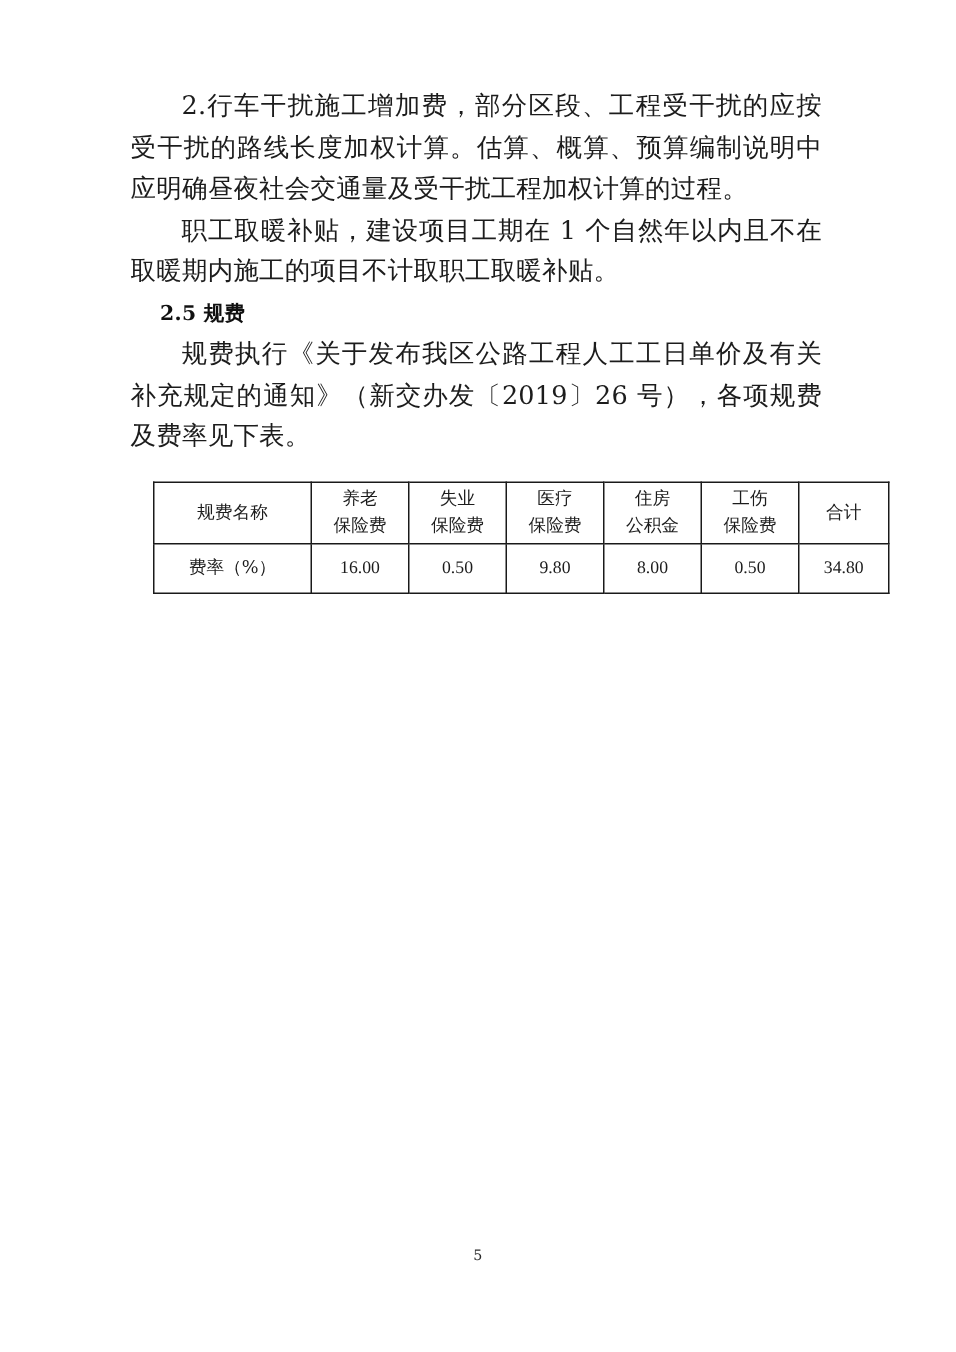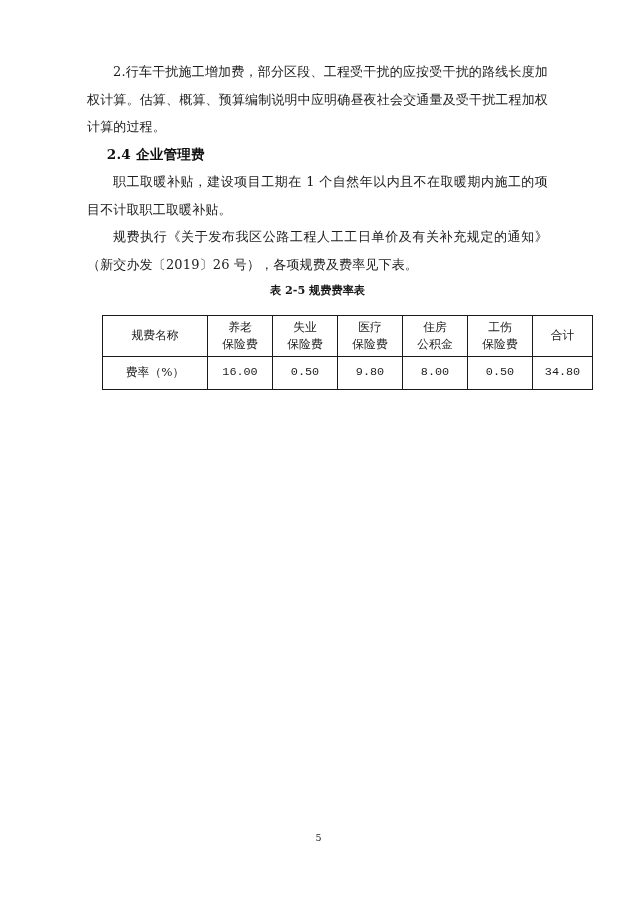--- a/index.html
+++ b/index.html
@@ -26,21 +26,21 @@
 
   .content {
     position: absolute;
     left: 87px;
     top: 58px;
     width: 461px;
   }
 
   
   .para {
-    font-size: 13px;
+    font-size: 17px;
     line-height: 27.5px;
     text-align: justify;
     text-justify: inter-ideograph;
     margin: 0;
     color: #1c1c1c;
     letter-spacing: 0.15px;
   }
   .para.indent {
     text-indent: 2em;
   }
@@ -86,21 +86,21 @@
     height: 40px;
   }
   .rate-table tr.data-row td {
     height: 32px;
   }
   .rate-table td.col-name   { width: 104px; }
   .rate-table td.col-fee    { width: 64px; }
   .rate-table td.col-total  { width: 59px; }
   .hdr-line { display: block; }
   .num {
-    font-family: Liberation Mono, monospace;
+    font-family: Liberation Serif, serif;
     font-size: 11.6px;
   }
 
   
   .table-note {
     font-size: 11.4px;
     line-height: 18.5px;
     color: #2a2a2a;
     margin: 3px 0 0 0;
     text-align: justify;
@@ -124,28 +124,27 @@
   }
 </style>
 </head>
 <body>
 
 <div class="page">
   <div class="content">
 
     <p class="para indent">2.行车干扰施工增加费，部分区段、工程受干扰的应按受干扰的路线长度加权计算。估算、概算、预算编制说明中应明确昼夜社会交通量及受干扰工程加权计算的过程。</p>
 
-    <h2 class="heading">2.4 企业管理费</h2>
 
     <p class="para indent">职工取暖补贴，建设项目工期在 1 个自然年以内且不在取暖期内施工的项目不计取职工取暖补贴。</p>
 
+    <h2 class="heading">2.5 规费</h2>
 
     <p class="para indent">规费执行《关于发布我区公路工程人工工日单价及有关补充规定的通知》（新交办发〔2019〕26 号），各项规费及费率见下表。</p>
 
-    <div class="table-caption">表 2-5 规费费率表</div>
 
     <table class="rate-table">
       <tbody>
         <tr class="head-row">
           <td class="col-name">
             <span class="hdr-line">规费名称</span>
           </td>
           <td class="col-fee">
             <span class="hdr-line">养老</span>
             <span class="hdr-line">保险费</span>

